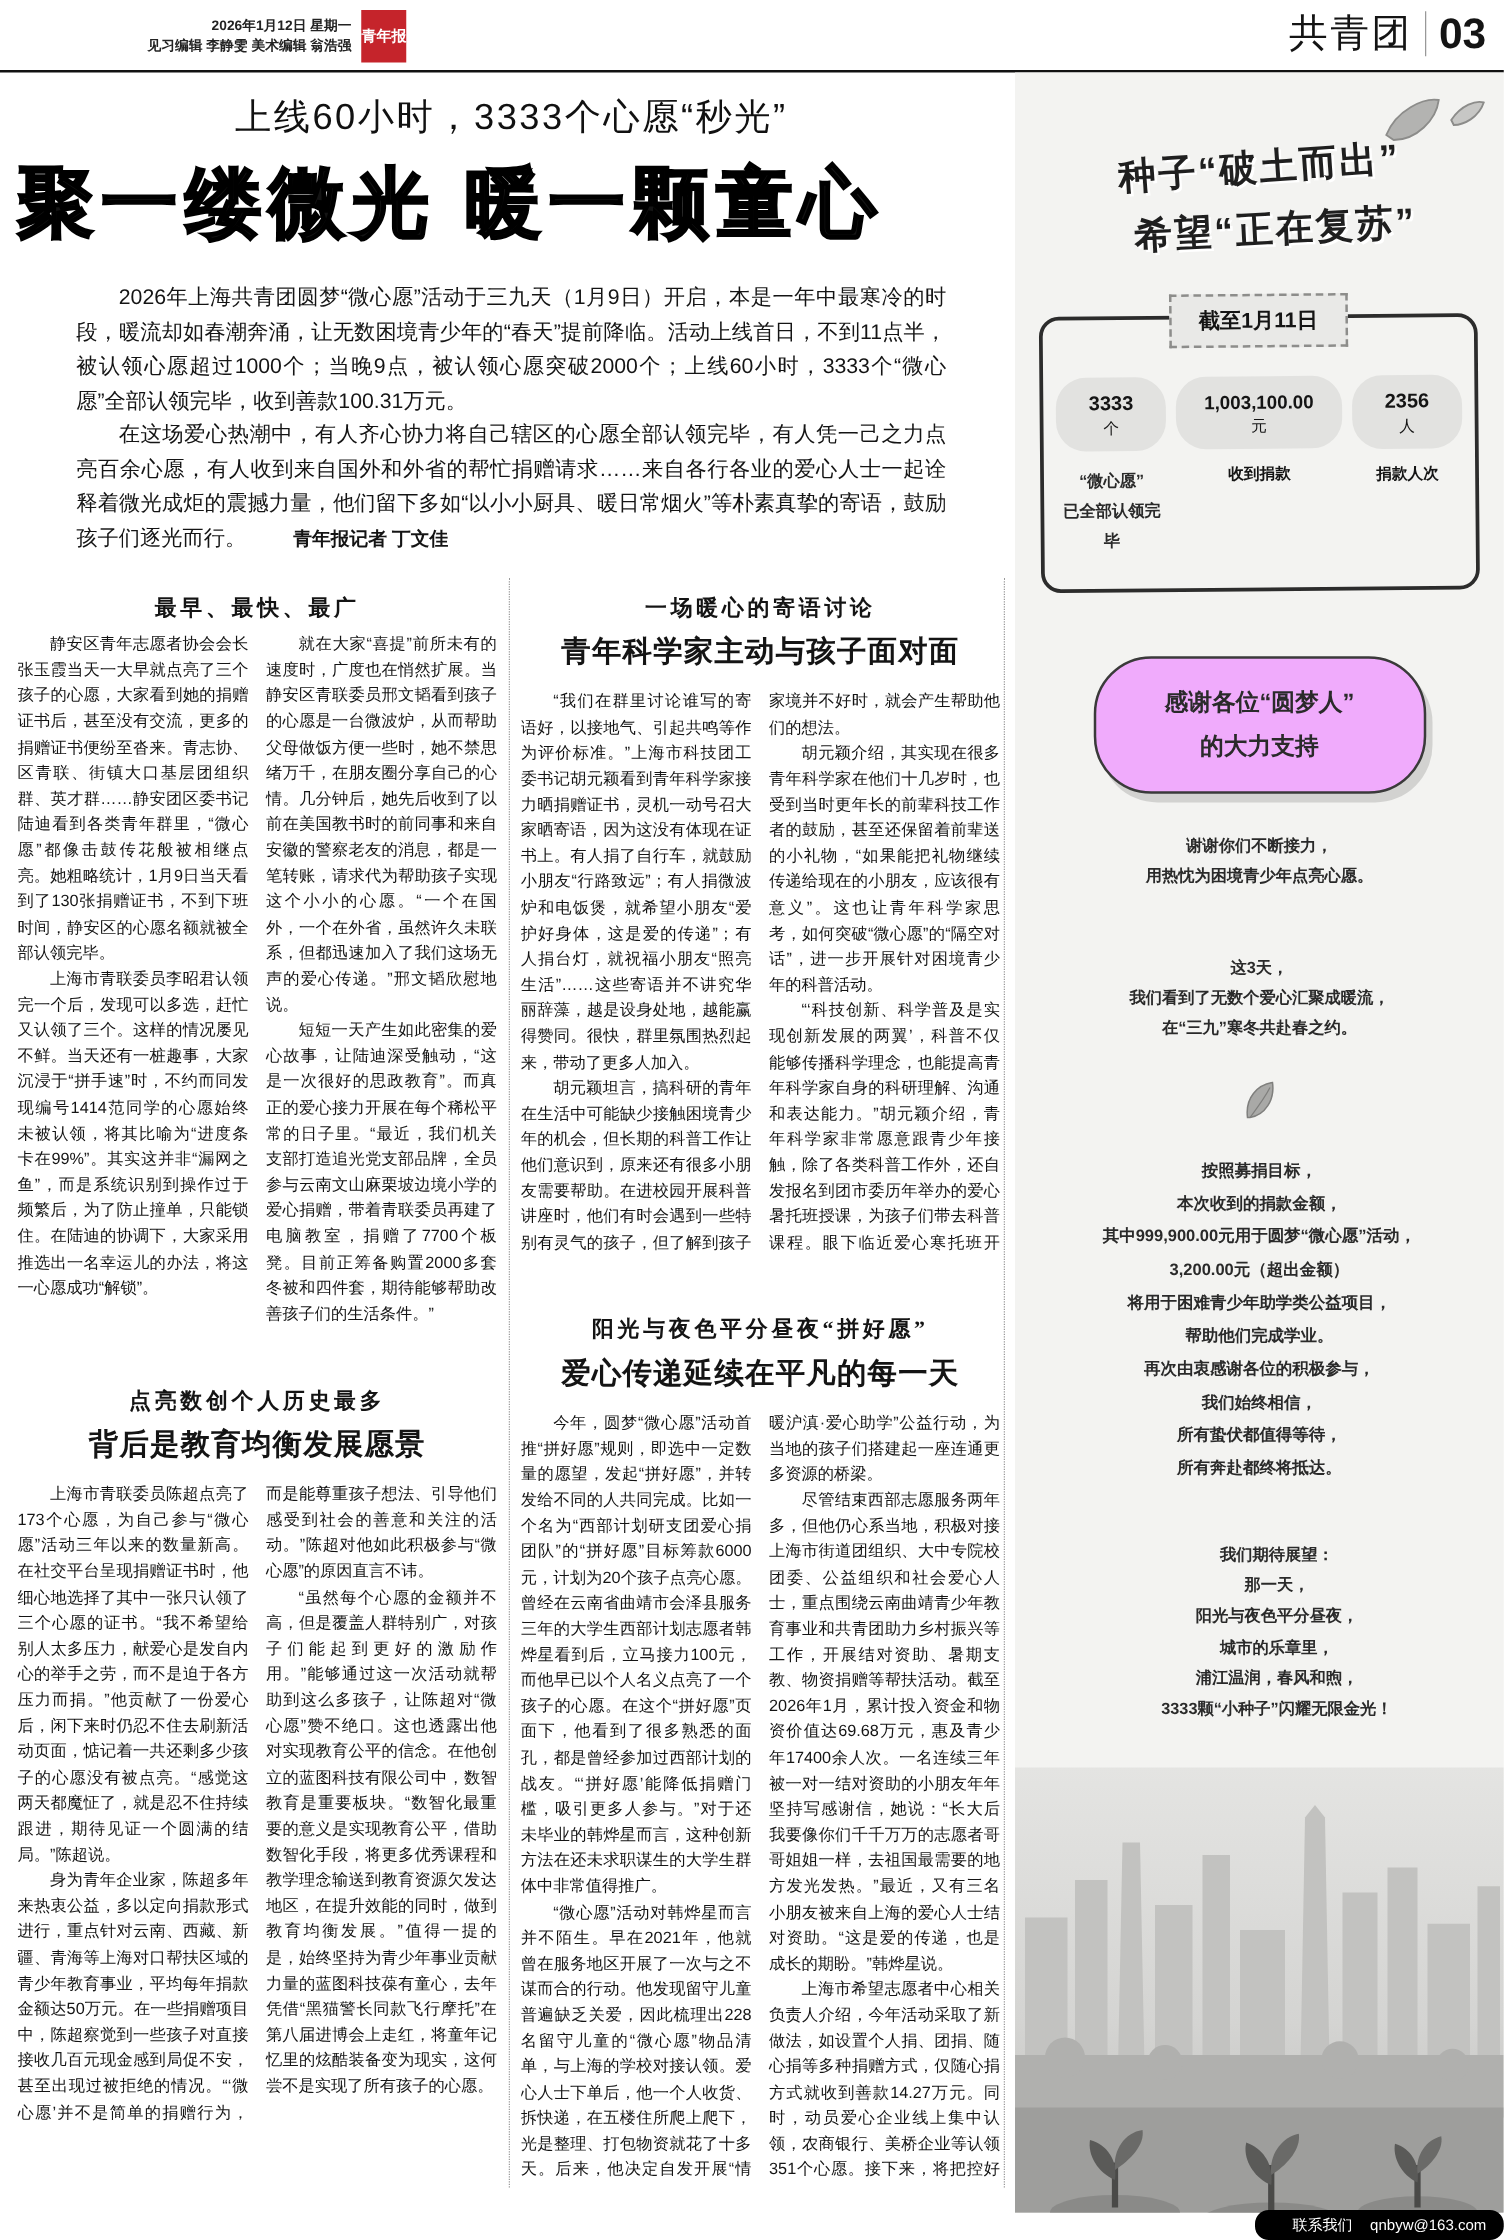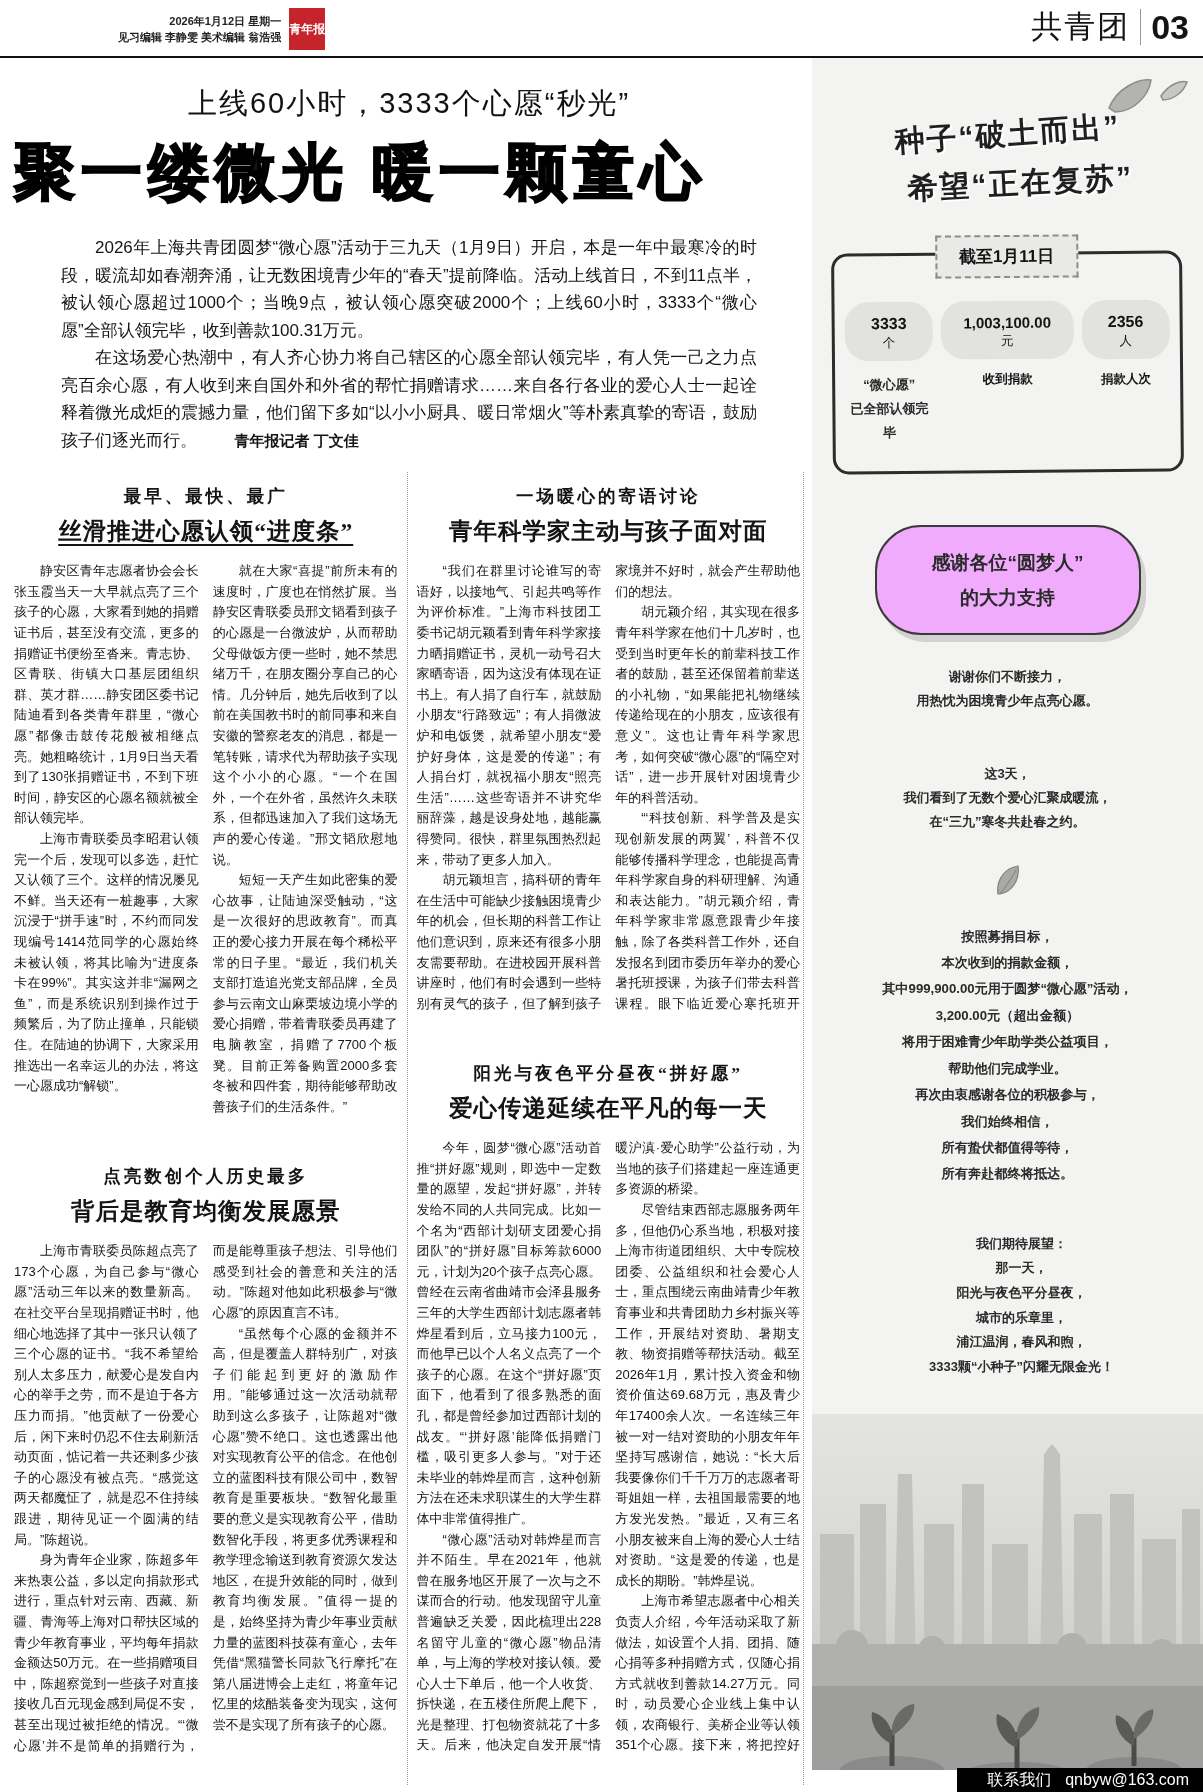--- a/index.html
+++ b/index.html
@@ -10,21 +10,21 @@
   .hdr-left{position:absolute;left:118px;top:8px;display:flex;align-items:center;gap:8px;}
   .hdr-dates{text-align:right;font-size:11px;font-weight:700;line-height:1.5;color:#222;}
   .masthead{width:36px;height:42px;background:#c5242b;color:#ffffff;display:flex;flex-direction:column;
             align-items:center;justify-content:center;font-size:12px;font-weight:700;line-height:1.05;
             font-family:"Liberation Serif",serif;}
   .hdr-right{position:absolute;right:14px;top:6px;display:flex;align-items:center;gap:10px;}
   .section-title{font-size:31px;font-weight:400;letter-spacing:2px;}
   .hdr-div{width:1px;height:36px;background:#999;}
   .page-no{font-size:34px;font-weight:900;}
   
-  .main{position:absolute;left:14px;top:68px;width:790px;}
+  .main{position:absolute;left:14px;top:58px;width:790px;}
   .kicker-top{text-align:center;font-size:29px;letter-spacing:2px;margin-top:16px;color:#111;}
   .main-headline{text-align:left;font-size:61px;font-weight:900;letter-spacing:6px;margin:8px 0 20px;
                  -webkit-text-stroke:2px #000;}
   .lead{width:696px;margin:0 auto;font-size:17px;line-height:1.62;text-align:justify;}
   .lead p{margin:0;text-indent:2em;}
   .byline{font-weight:700;margin-left:2.5em;font-size:15px;white-space:nowrap;}
   .columns-wrap{display:flex;margin-top:18px;}
   .col-left{width:384px;padding-right:9px;border-right:1px dotted #9a9a9a;}
   .col-mid{width:384px;padding-left:9px;border-right:1px dotted #9a9a9a;padding-right:3px;}
   .art-kicker{text-align:center;font-size:17.5px;font-weight:600;font-family:"Liberation Serif",serif;
@@ -67,21 +67,21 @@
   .m2{margin-top:48px;}
   .leaf-mid{display:flex;justify-content:center;margin-top:30px;}
   .m3{margin-top:26px;line-height:2.0;font-size:13.2px;}
   .m4{margin-top:44px;line-height:1.9;padding-left:28px;}
   
   .photo{margin-top:34px;height:372px;position:relative;overflow:hidden;
          background:linear-gradient(#e4e4e2 0%,#d4d4d2 55%,#b9b9b7 100%);}
   .photo svg{position:absolute;bottom:0;left:0;}
   
   .contact-bar{position:absolute;right:0;bottom:0;height:24px;background:#000;color:#fff;
-               display:flex;align-items:center;gap:14px;padding:0 14px 0 30px;font-size:16px;}
+               display:flex;align-items:center;gap:14px;padding:0 14px 0 30px;font-size:12px;border-radius:11px;}
 </style>
 </head>
 <body>
 
 <div class="header">
   <div class="hdr-left">
     <div class="hdr-dates">
       <div>2026年1月12日 星期一</div>
       <div>见习编辑 李静雯 美术编辑 翁浩强</div>
     </div>
@@ -102,21 +102,20 @@
   <div class="lead">
     <p>2026年上海共青团圆梦“微心愿”活动于三九天（1月9日）开启，本是一年中最寒冷的时段，暖流却如春潮奔涌，让无数困境青少年的“春天”提前降临。活动上线首日，不到11点半，被认领心愿超过1000个；当晚9点，被认领心愿突破2000个；上线60小时，3333个“微心愿”全部认领完毕，收到善款100.31万元。</p>
     <p><span>在这场爱心热潮中，有人齐心协力将自己辖区的心愿全部认领完毕，有人凭一己之力点亮百余心愿，有人收到来自国外和外省的帮忙捐赠请求……来自各行各业的爱心人士一起诠释着微光成炬的震撼力量，他们留下多如“以小小厨具、暖日常烟火”等朴素真挚的寄语，鼓励孩子们逐光而行。</span><span class="byline">青年报记者 丁文佳</span></p>
   </div>
 
   <div class="columns-wrap">
 
     <div class="col-left">
       <div>
         <div class="art-kicker">最早、最快、最广</div>
-        <div class="art-title underlined">丝滑推进心愿认领“进度条”</div>
         <div class="art-body a1-body">
           <p>静安区青年志愿者协会会长张玉霞当天一大早就点亮了三个孩子的心愿，大家看到她的捐赠证书后，甚至没有交流，更多的捐赠证书便纷至沓来。青志协、区青联、街镇大口基层团组织群、英才群……静安团区委书记陆迪看到各类青年群里，“微心愿”都像击鼓传花般被相继点亮。她粗略统计，1月9日当天看到了130张捐赠证书，不到下班时间，静安区的心愿名额就被全部认领完毕。</p>
           <p>上海市青联委员李昭君认领完一个后，发现可以多选，赶忙又认领了三个。这样的情况屡见不鲜。当天还有一桩趣事，大家沉浸于“拼手速”时，不约而同发现编号1414范同学的心愿始终未被认领，将其比喻为“进度条卡在99%”。其实这并非“漏网之鱼”，而是系统识别到操作过于频繁后，为了防止撞单，只能锁住。在陆迪的协调下，大家采用推选出一名幸运儿的办法，将这一心愿成功“解锁”。</p>
           <p>就在大家“喜提”前所未有的速度时，广度也在悄然扩展。当静安区青联委员邢文韬看到孩子的心愿是一台微波炉，从而帮助父母做饭方便一些时，她不禁思绪万千，在朋友圈分享自己的心情。几分钟后，她先后收到了以前在美国教书时的前同事和来自安徽的警察老友的消息，都是一笔转账，请求代为帮助孩子实现这个小小的心愿。“一个在国外，一个在外省，虽然许久未联系，但都迅速加入了我们这场无声的爱心传递。”邢文韬欣慰地说。</p>
           <p>短短一天产生如此密集的爱心故事，让陆迪深受触动，“这是一次很好的思政教育”。而真正的爱心接力开展在每个稀松平常的日子里。“最近，我们机关支部打造追光党支部品牌，全员参与云南文山麻栗坡边境小学的爱心捐赠，带着青联委员再建了电脑教室，捐赠了7700个板凳。目前正筹备购置2000多套冬被和四件套，期待能够帮助改善孩子们的生活条件。”</p>
         </div>
       </div>
       <div class="a2-head">
         <div class="art-kicker">点亮数创个人历史最多</div>
         <div class="art-title">背后是教育均衡发展愿景</div>

